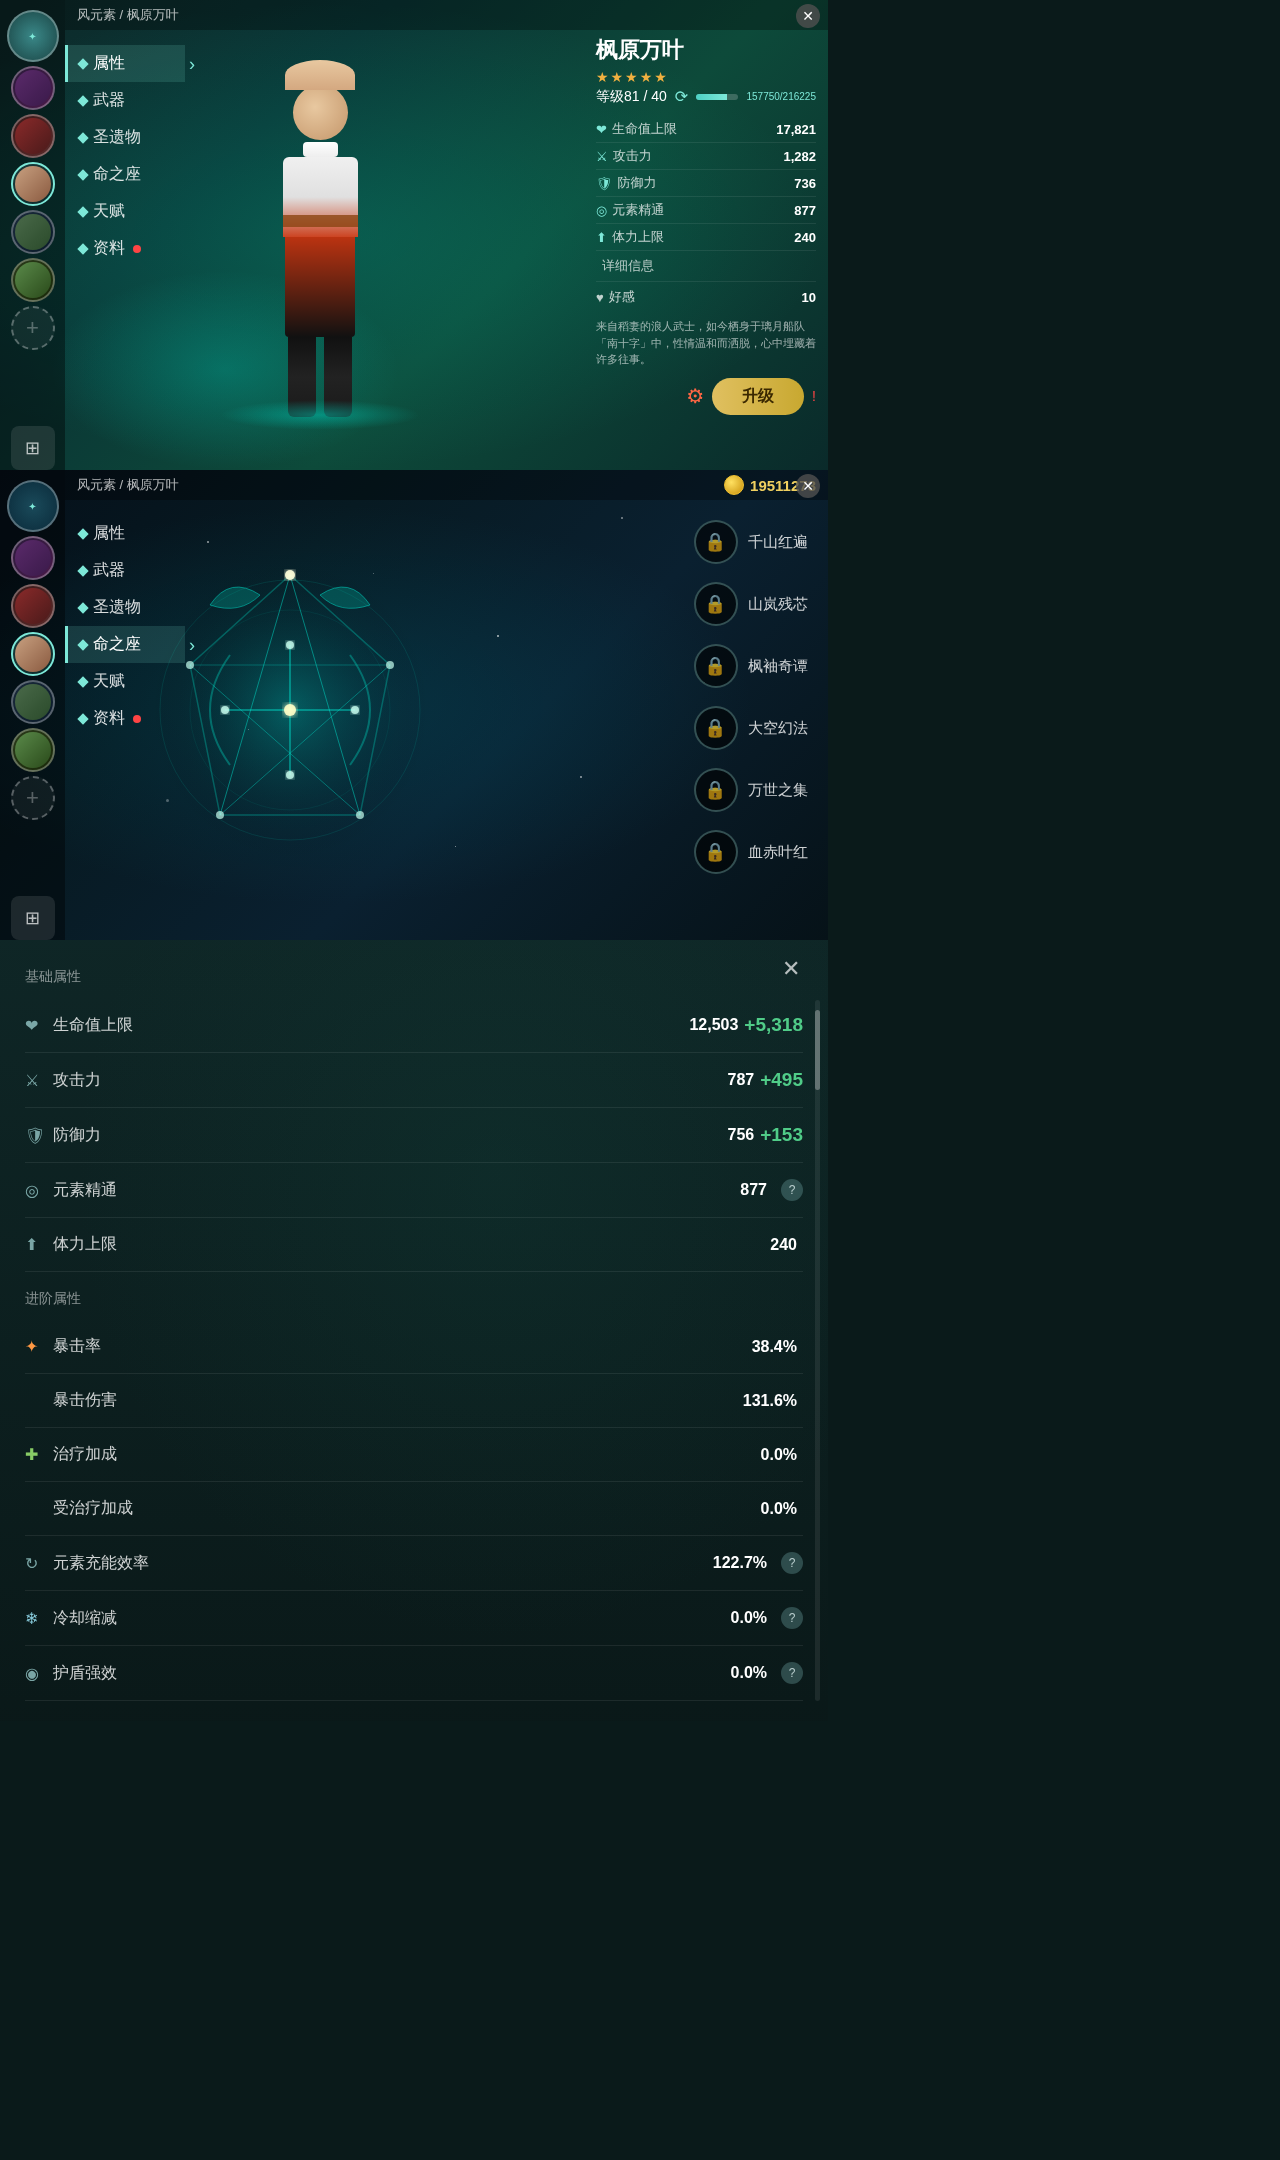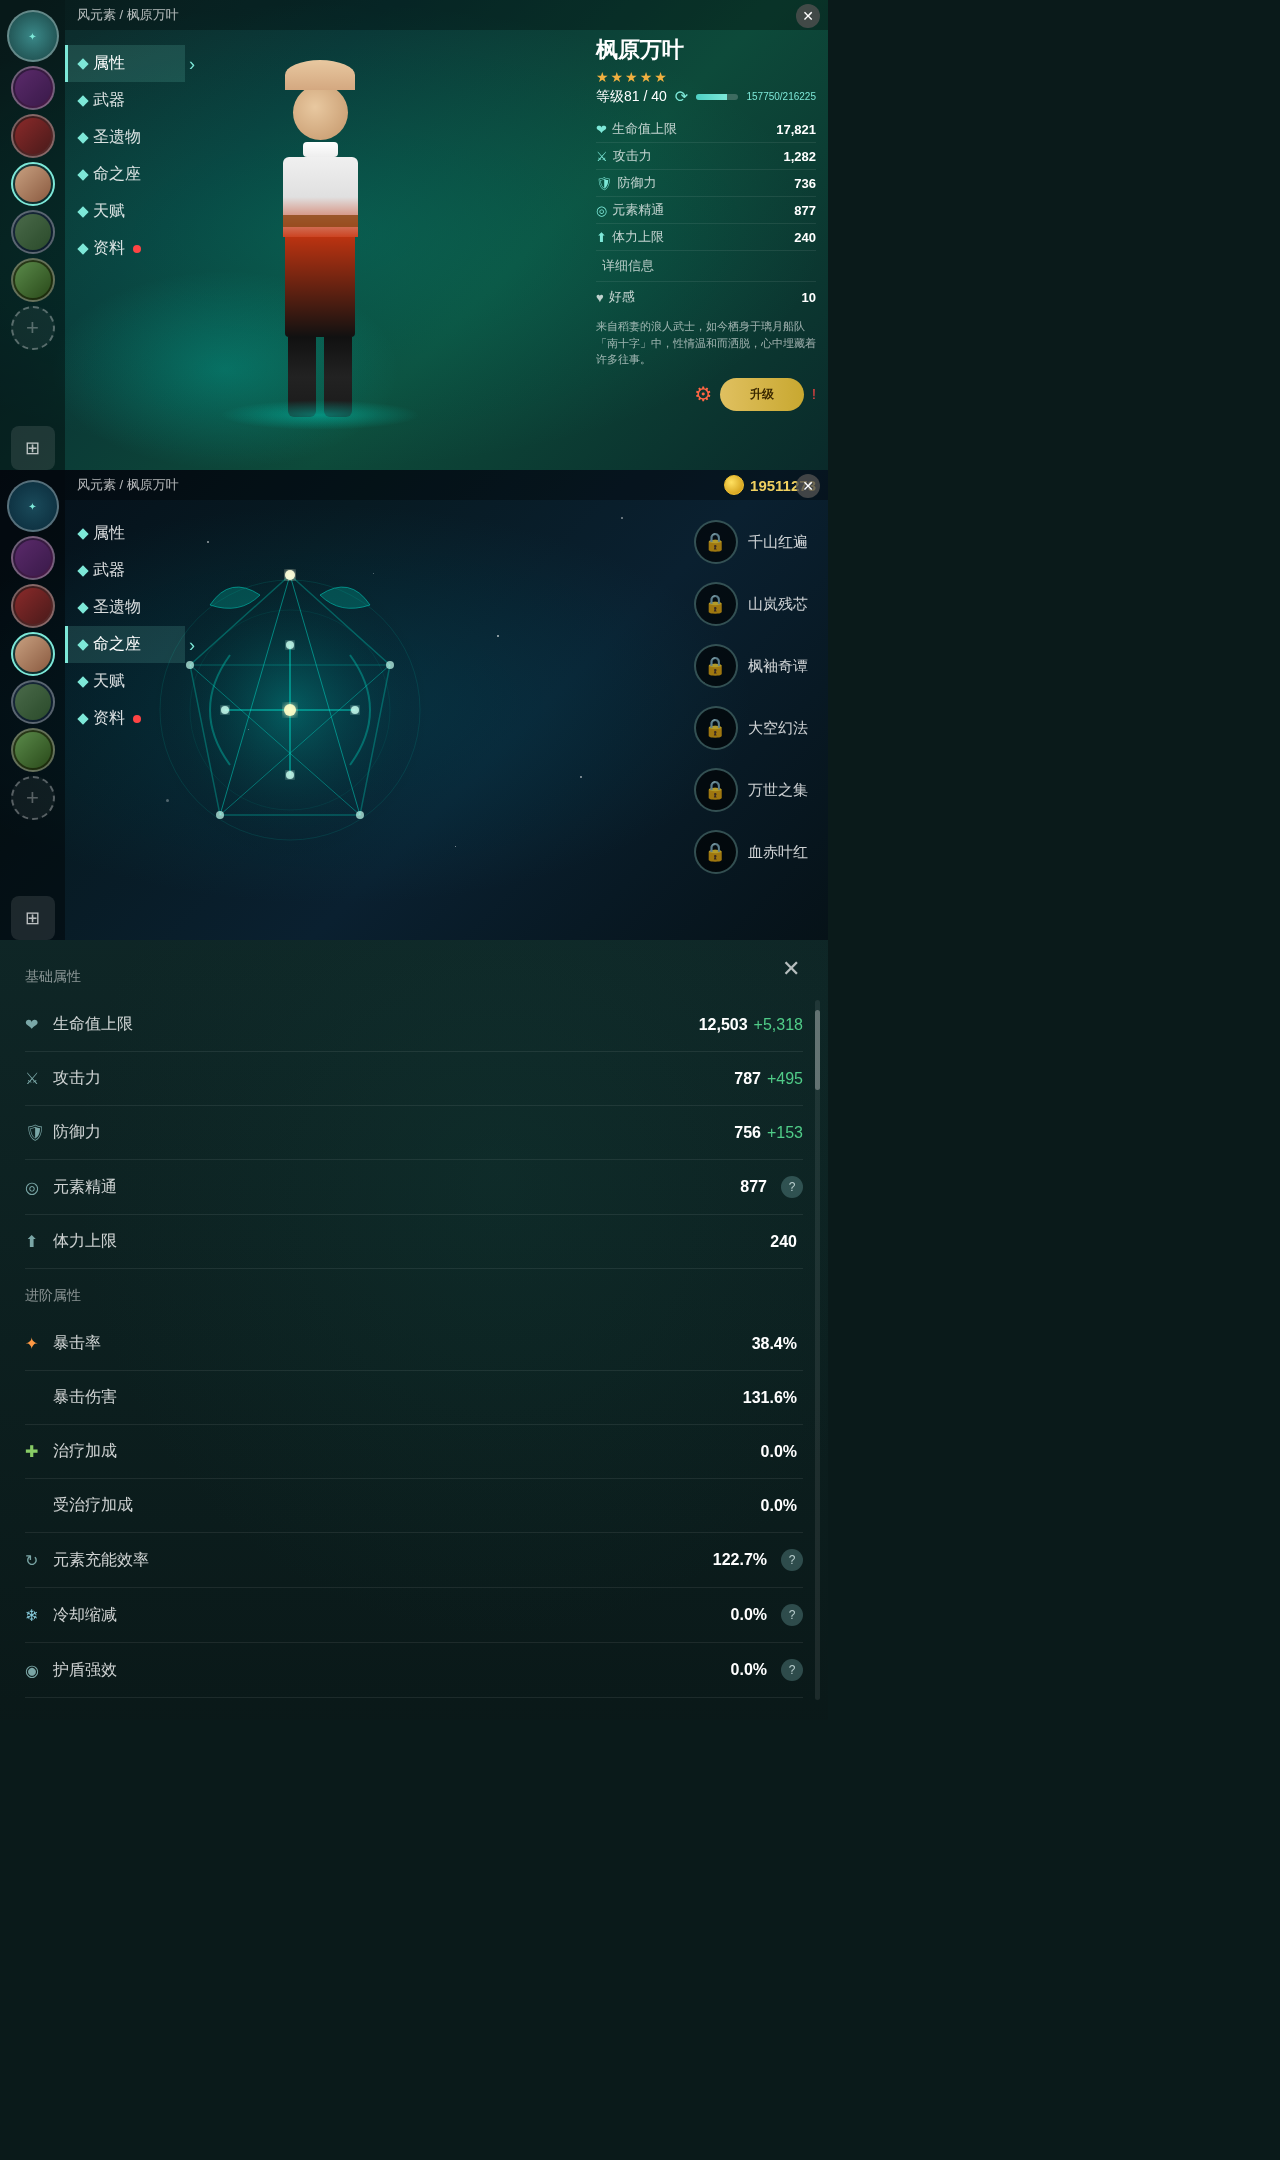--- a/index.html
+++ b/index.html
@@ -280,21 +280,21 @@
       gap: 8px;
       margin-top: 10px;
     }
     .upgrade-icon-left { color: #ff6644; font-size: 20px; }
     .upgrade-btn {
       background: linear-gradient(90deg, #e0c060, #c8a830);
       color: #3a2800;
       border: none;
       border-radius: 20px;
       padding: 8px 30px;
-      font-size: 12px;
+      font-size: 16px;
       font-weight: bold;
       cursor: pointer;
       font-family: inherit;
     }
     .upgrade-icon-right { color: #ff4444; font-size: 14px; }
 
     
     .panel-constellation {
       position: relative;
       width: 828px;
@@ -420,22 +420,22 @@
       flex: 1;
     }
     .stats-row-value {
       color: #fff;
       font-size: 16px;
       font-weight: bold;
       margin-right: 6px;
     }
     .stats-row-bonus {
       color: #50cc88;
-      font-size: 16px;
-      font-weight: normal;
+      font-size: 19px;
+      font-weight: bold;
     }
     .stats-row-help {
       width: 22px; height: 22px;
       border-radius: 50%;
       background: rgba(100,150,150,0.4);
       color: rgba(200,220,220,0.9);
       display: flex; align-items: center; justify-content: center;
       font-size: 12px;
       margin-left: 8px;
       flex-shrink: 0;

